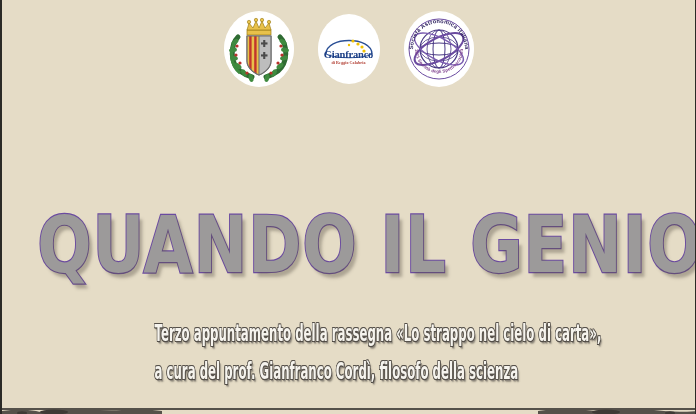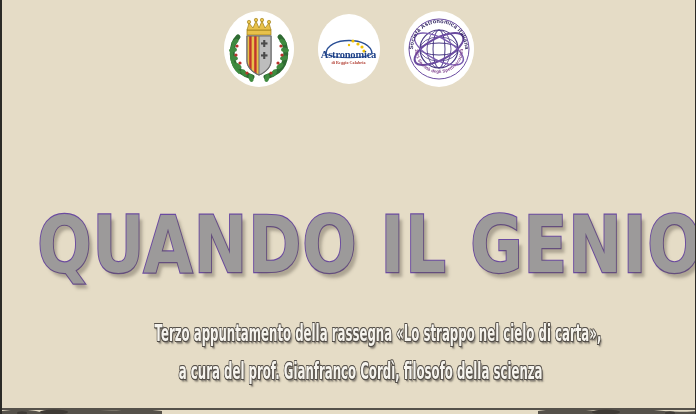--- a/index.html
+++ b/index.html
@@ -130,21 +130,21 @@
     paint-order: stroke fill;
     text-shadow: 4px 5px 3px rgba(90,82,72,0.40);
   }
 
   
   .sublines {
     position: absolute;
     top: 314px;
     left: 0;
     width: 100%;
-    text-align: right;
+    text-align: left;
   }
   .sl {
     font-family: "DejaVu Sans", sans-serif;
     font-weight: 700;
     font-size: 21px;
     line-height: 38px;
     color: #f6f4ee;
     white-space: nowrap;
     transform: scaleX(0.56) scaleY(1.12);
     transform-origin: center center;
@@ -257,21 +257,21 @@
           <path d="M8 40 C8 22 54 22 54 40" stroke="#2a4f95" stroke-width="1.4" fill="none"></path>
           <path d="M8 40 C16 45 46 45 54 40" stroke="#2a4f95" stroke-width="1" fill="none"></path>
           <g fill="#f2c200">
             <circle cx="35" cy="27" r="1.6"></circle>
             <circle cx="40" cy="30" r="1.6"></circle>
             <circle cx="44" cy="33" r="1.6"></circle>
             <circle cx="46" cy="37" r="1.6"></circle>
             <circle cx="31" cy="31" r="1.2"></circle>
           </g>
         </svg>
-        <div class="plan-text">Astronomica</div>
+        <div class="plan-text">Gianfranco</div>
         <div class="plan-sub">di Reggio Calabria</div>
       </div>
     </div>
 
     <div class="logo logo-sait">
       <div class="sait-wrap">
         <svg width="70" height="76" viewBox="0 0 70 76" xmlns="http://www.w3.org/2000/svg">
           <circle cx="35" cy="38" r="35" fill="#ffffff"></circle>
           <circle cx="35" cy="38" r="30" fill="none" stroke="#6b4ba0" stroke-width="1"></circle>
 

